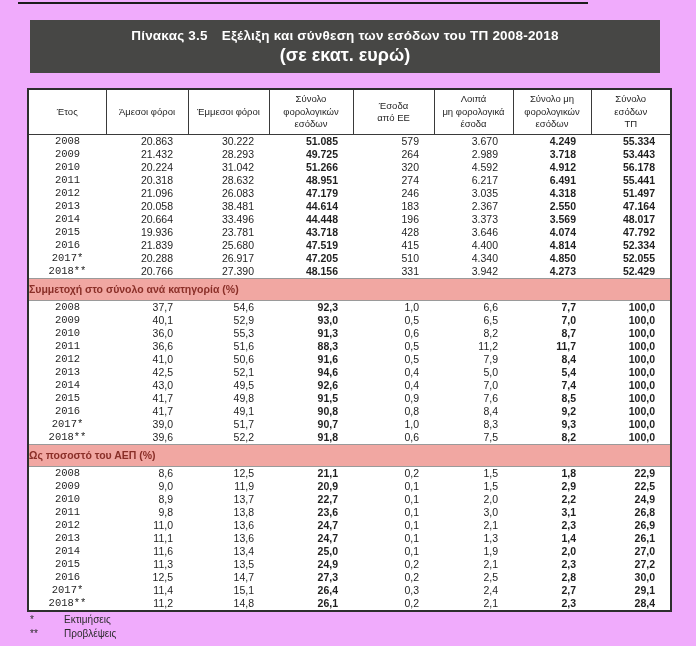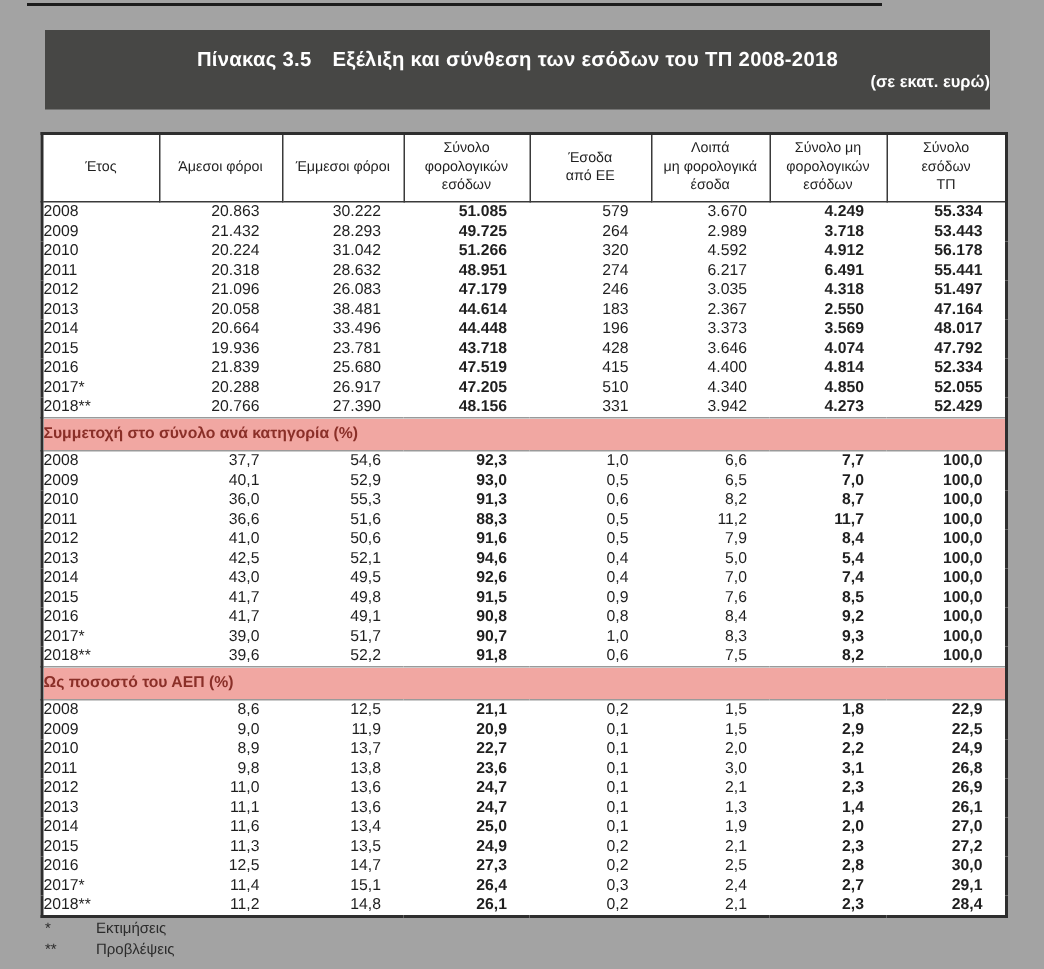--- a/index.html
+++ b/index.html
@@ -4,21 +4,21 @@
 <style>
   html, body { margin: 0; padding: 0; }
   body {
     font-family: "Liberation Sans", sans-serif;
     background: #ffffff;
   }
   .page {
     position: relative;
     width: 696px;
     height: 646px;
-    background: #a3a3a3;
+    background: #f0abfc;
     overflow: hidden;
   }
   .scan-line {
     position: absolute;
     left: 18px; top: 2px;
     width: 570px; height: 2px;
     background: #1c1c1c;
   }
   .title-bar {
     position: absolute;
@@ -32,23 +32,22 @@
     justify-content: center;
     gap: 2px;
   }
   .title-line1 {
     font-size: 13.5px;
     font-weight: bold;
     letter-spacing: 0.2px;
   }
   .title-line1 .gap { display: inline-block; width: 14px; }
   .title-line2 {
-    font-size: 11px;
+    font-size: 18px;
     font-weight: bold;
-    text-align: right;
   }
   table.revenue {
     position: absolute;
     left: 27px; top: 88px;
     width: 643px;
     border-collapse: collapse;
     table-layout: fixed;
     background: #ffffff;
     border: 2px solid #2e2e2e;
   }
@@ -68,22 +67,23 @@
     font-size: 10.5px;
     height: 13px;
     line-height: 13px;
     padding: 0 15px 0 0;
     text-align: right;
     color: #1f1f1f;
     white-space: nowrap;
     overflow: hidden;
   }
   table.revenue tbody td.year {
-    text-align: left;
+    text-align: center;
     padding: 0;
+    font-family: Liberation Mono, monospace;
   }
   table.revenue tbody td.bold { font-weight: bold; }
   table.revenue tr.band td {
     background: #f1a7a2;
     color: #8a2f28;
     font-weight: bold;
     font-size: 10.5px;
     text-align: left;
     height: 21px;
     line-height: 21px;

